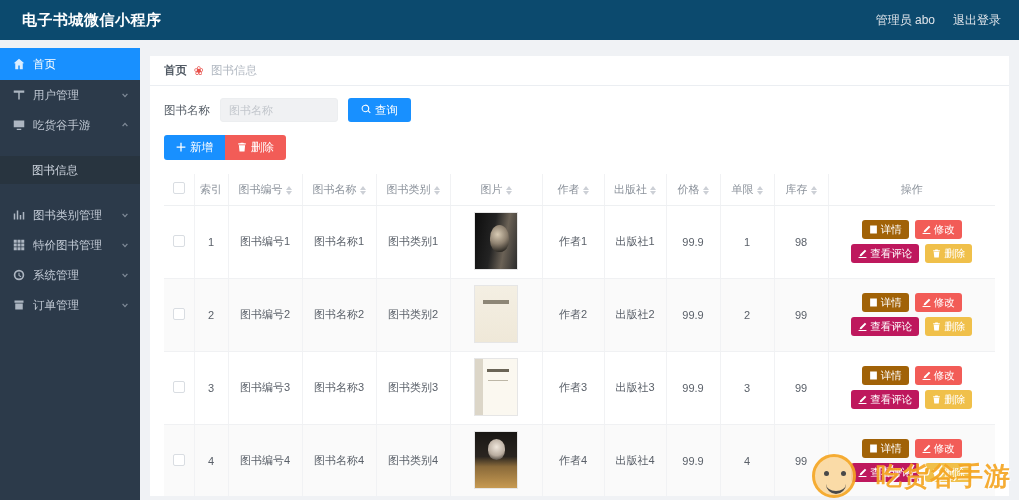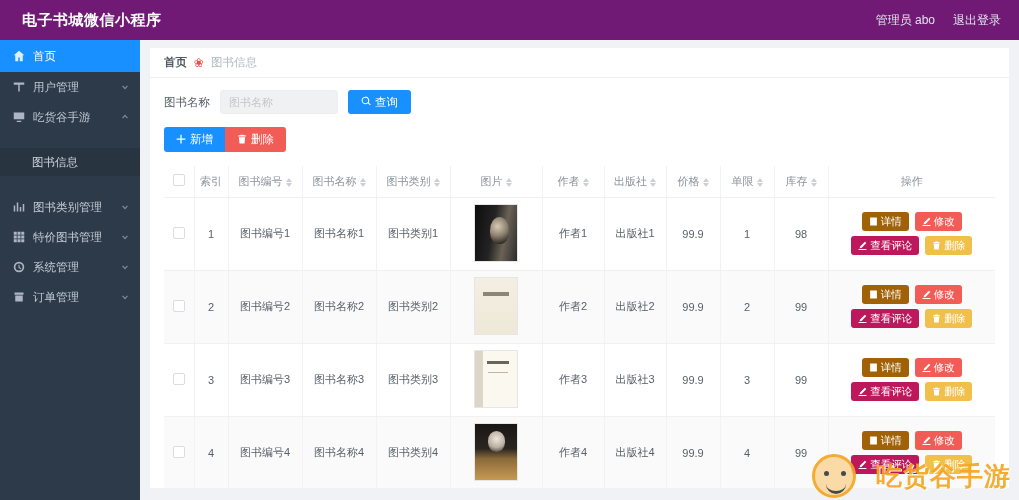--- a/index.html
+++ b/index.html
@@ -7,31 +7,31 @@
     width: 1019px; height: 500px;
     overflow: hidden;
     font-family: "Liberation Sans", "DejaVu Sans", sans-serif;
     font-size: 12px;
     background: #f0f2f5;
   }
   .app { width: 1019px; height: 500px; position: relative; overflow: hidden; }
 
   
   .topbar {
-    height: 40px; background: #701a75; color: #fff;
+    height: 40px; background: #0c4a6e; color: #fff;
     display: flex; align-items: center; justify-content: space-between;
     padding: 0 18px 0 22px;
     position: relative; z-index: 40;
   }
   .brand { font-size: 15px; font-weight: bold; letter-spacing: .5px; }
   .topright { display: flex; align-items: center; gap: 18px; font-size: 12px; color: #dfe4ea; }
   .topright span { cursor: pointer; }
 
   
-  .body-row { display: flex; height: 448px; }
+  .body-row { display: flex; height: 448px; margin-top: 8px; }
   .sidebar {
     width: 140px; background: #2c3a4a; flex: 0 0 140px;
     height: 460px; overflow: hidden;
   }
   .menu-item {
     height: 30px; display: flex; align-items: center;
     padding: 0 10px 0 12px; color: #c3cbd6; font-size: 11.5px;
     position: relative; cursor: pointer;
   }
   .menu-item.first { height: 32px; }

